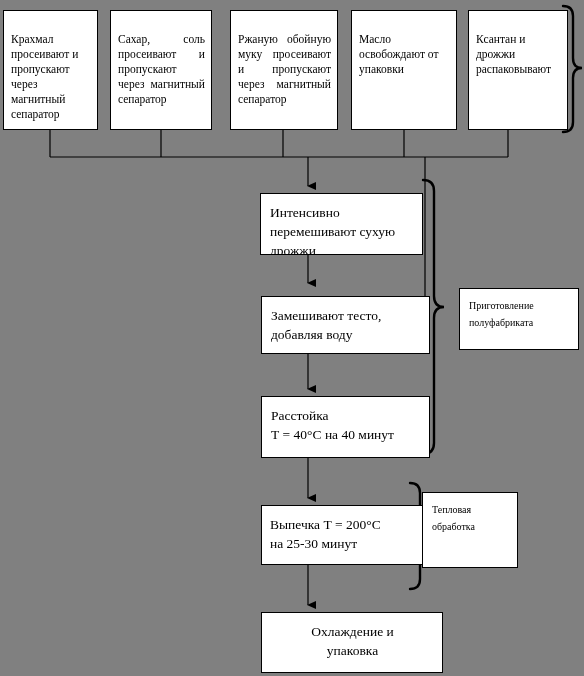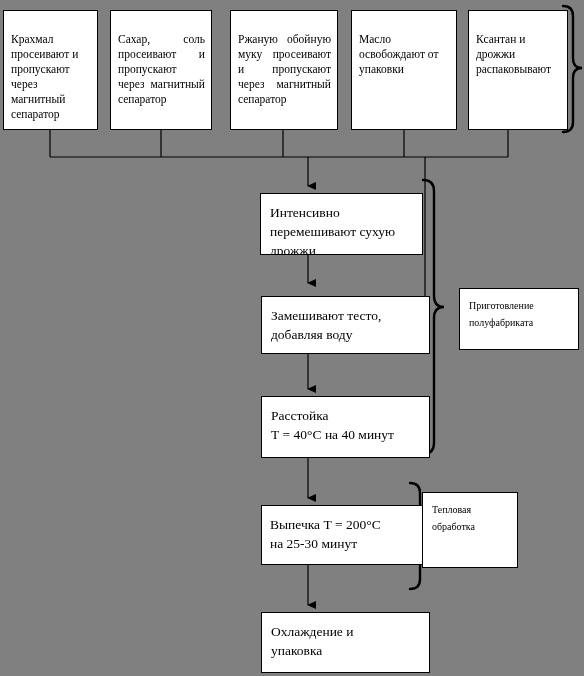--- a/index.html
+++ b/index.html
@@ -135,21 +135,21 @@
   <div class="node process" style="left:229px; top:396px; width:169px; height:62px;">
     <span class="txt">Расстойка</span>
     <span class="txt">Т = 40°С на 40 минут</span>
   </div>
 
   <div class="node process" style="left:229px; top:505px; width:169px; height:60px;padding-left:8px;">
     <span class="txt">Выпечка Т = 200°С</span>
     <span class="txt">на 25-30 минут</span>
   </div>
 
-  <div class="node process" style="left:229px; top:612px; width:169px; height:61px;">
+  <div class="node process" style="left:229px; top:612px; width:182px; height:61px;text-align:center;">
     <span class="txt">Охлаждение и</span>
     <span class="txt">упаковка</span>
   </div>
 
   <div class="node label-box" style="left:459px; top:288px; width:120px; height:62px;">
     <span class="txt">Приготовление</span>
     <span class="txt">полуфабриката</span>
   </div>
 
   <div class="node label-box" style="left:422px; top:492px; width:96px; height:76px;">

